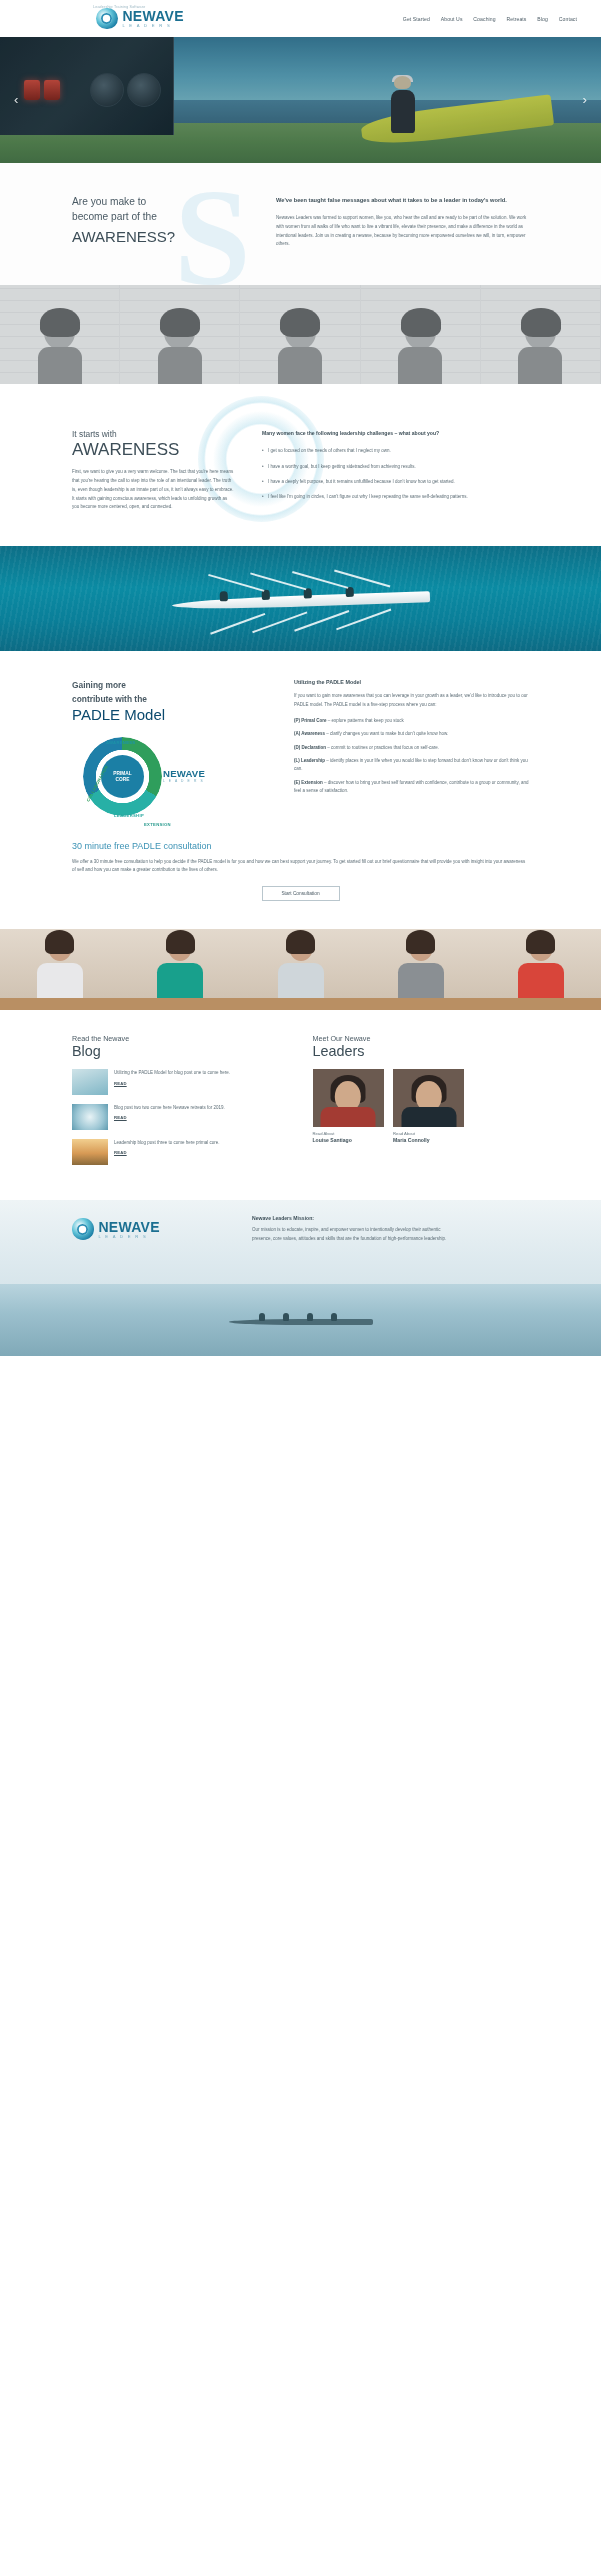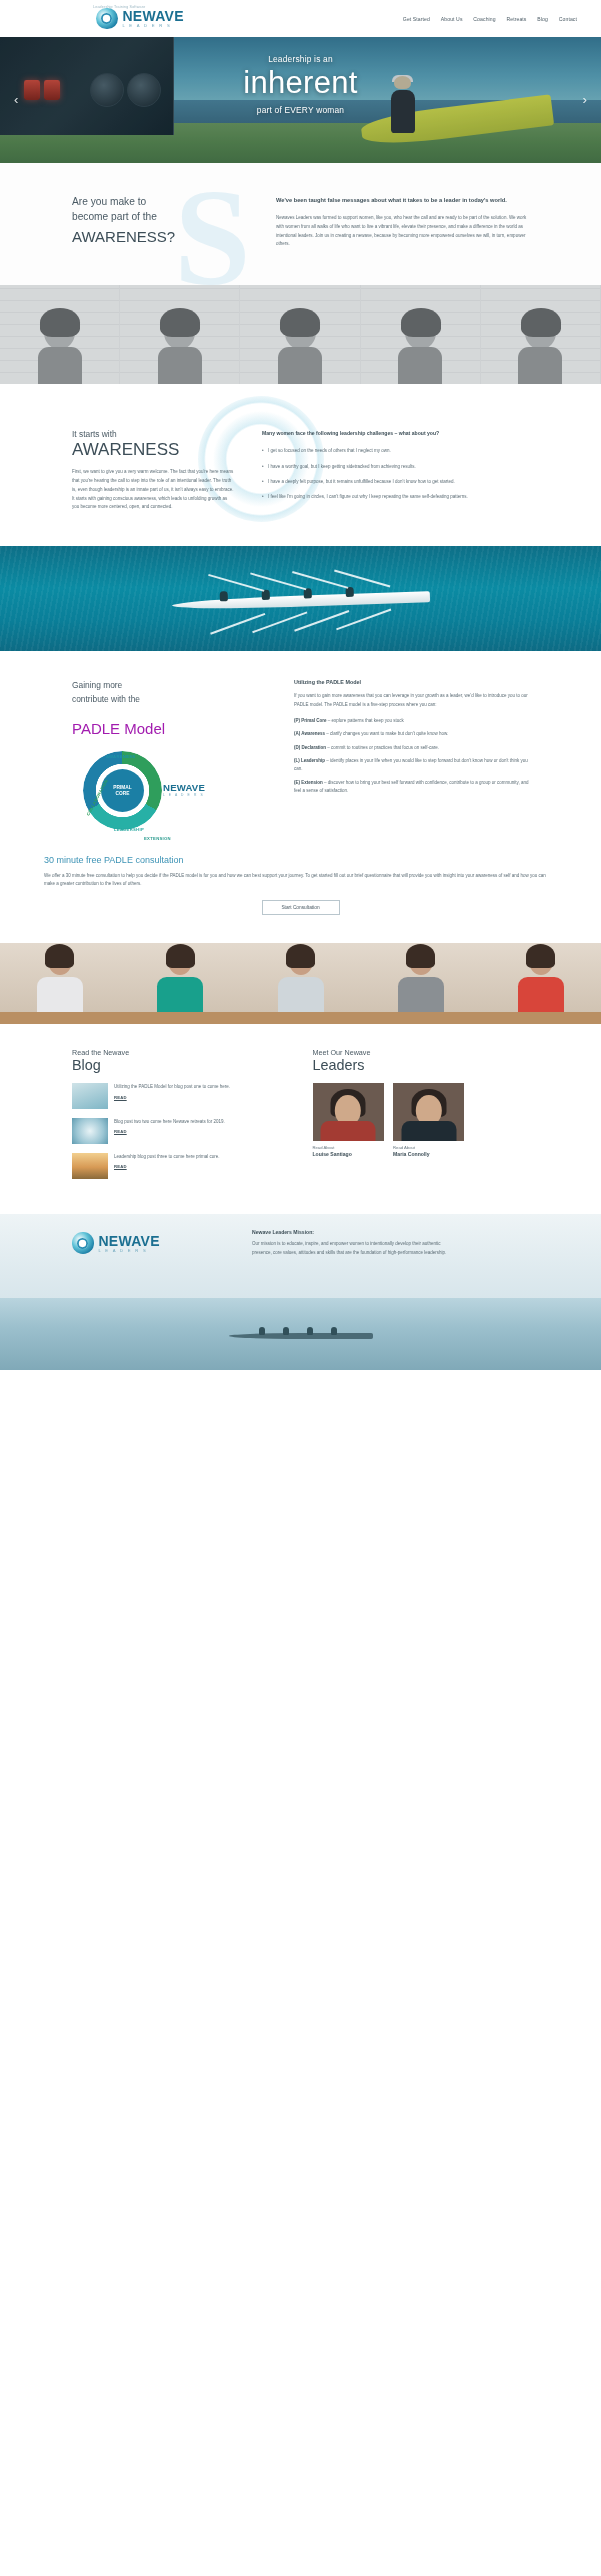--- a/index.html
+++ b/index.html
@@ -194,22 +194,22 @@
   .oar {
     position: absolute; width: 58px; height: 1.8px; background: rgba(255,255,255,.85);
   }
   .rower {
     position: absolute; width: 8.4px; height: 9.6px; border-radius: 3.6px 3.6px 1.8px 1.8px;
     background: #1f3d45; top: -6.6px;
   }
   
   .sec-padle { padding: 28px 72px 10.8px; display: flex; gap: 24px; }
   .sec-padle .col-left { width: 198px; }
-  .sec-padle h3 { font-size: 8.4px; font-weight: 400; color: #4a5a64; line-height: 1.6; }
-  .sec-padle h2 { font-size: 15px; font-weight: 300; color: #a21caf; margin-top: 14px; }
+  .sec-padle h3 { font-size: 8.4px; font-weight: 700; color: #4a5a64; line-height: 1.6; }
+  .sec-padle h2 { font-size: 15px; font-weight: 300; color: #0c4a6e; margin-top: 0; }
   .padle-graphic { position: relative; width: 180px; height: 90px; margin-top: 10.8px; }
   .padle-ring {
     position: absolute; left: 10.8px; top: 3.6px; width: 79px; height: 79px; border-radius: 50%;
     background: conic-gradient(#2f9e5c 0deg 120deg, #27b0a6 120deg 240deg, #1e7fa8 240deg 360deg);
     -webkit-mask: radial-gradient(circle, transparent 26.4px, #000 27px);
             mask: radial-gradient(circle, transparent 26.4px, #000 27px);
   }
   .padle-core {
     position: absolute; left: 29px; top: 21.6px; width: 43px; height: 43px; border-radius: 50%;
     background: #1b7fa5; color: #fff; display: flex; flex-direction: column; align-items: center;
@@ -223,21 +223,21 @@
   .padle-brand { position: absolute; left: 91px; top: 34px; }
   .padle-brand .bm { font-size: 9.6px; font-weight: bold; color: #1b6f91; letter-spacing: 0.2px; }
   .padle-brand .bs { font-size: 3.3px; letter-spacing: 1.6px; color: #6fa7bd; }
   .sec-padle .col-right { flex: 1; }
   .sec-padle .col-right h4 { font-size: 5.4px; font-weight: bold; color: #3f5059; margin-bottom: 7.2px; }
   .sec-padle .col-right p { font-size: 4.5px; color: #5d6d76; line-height: 1.9; margin-bottom: 7.2px; }
   .padle-list { list-style: none; }
   .padle-list li { font-size: 4.5px; color: #5d6d76; line-height: 1.8; margin-bottom: 5.4px; }
   .padle-list li b { color: #3f5059; }
   
-  .sec-consult { padding: 6px 44px 28px; }
+  .sec-consult { padding: 6px 72px 28px; }
   .sec-consult h3 { font-size: 9px; font-weight: 300; color: #3d93b5; margin-bottom: 7.2px; }
   .sec-consult p { font-size: 4.5px; color: #5d6d76; line-height: 1.95; margin-bottom: 10.8px; }
   .btn-consult {
     display: block; margin: 0 auto; width: 78px; padding: 4.2px 0; text-align: center;
     border: 0.6px solid #b9c6cd; background: #fff; color: #4a5a64; font-size: 4.8px; cursor: pointer;
     font-family: "Liberation Sans", sans-serif;
   }
   
   .team-band { height: 81px; display: flex; background: #d8ccc0; overflow: hidden; position: relative; }
   .team-band .tp { flex: 1; position: relative; }
@@ -312,25 +312,20 @@
       <div class="circle c2"></div>
     </div>
     <div class="hero-kayak"></div>
     <div class="hero-person">
       <div class="cap"></div>
       <div class="head"></div>
       <div class="body"></div>
     </div>
   </div>
   <div class="hero-overlay"></div>
-  <div class="hero-text">
-    <div class="line1">Leadership is an</div>
-    <div class="line2">inherent</div>
-    <div class="line3">part of EVERY woman</div>
-  </div>
   <div class="hero-arrow left">‹</div>
   <div class="hero-arrow right">›</div>
 </section>
 
 <section class="sec-solution">
   <div class="big-s">S</div>
   <div class="col-left">
     <h2>
       <span>Are you make to</span><br>
       <span>become part of the</span>

